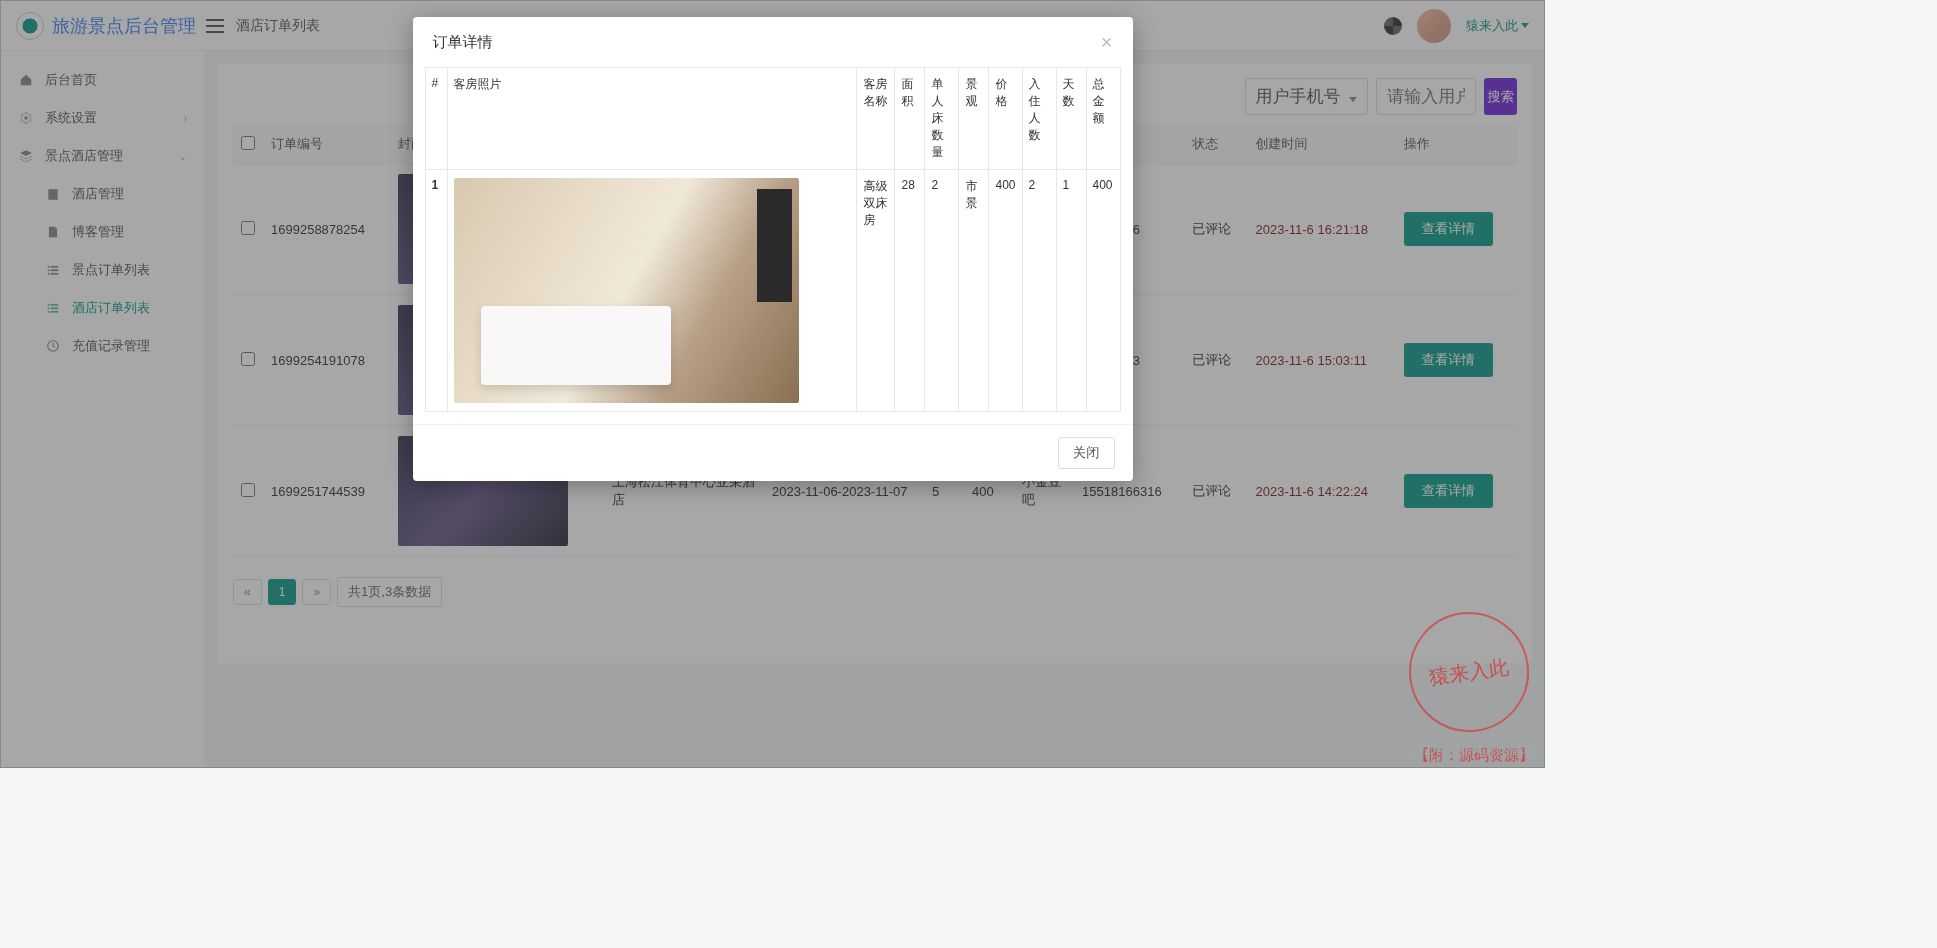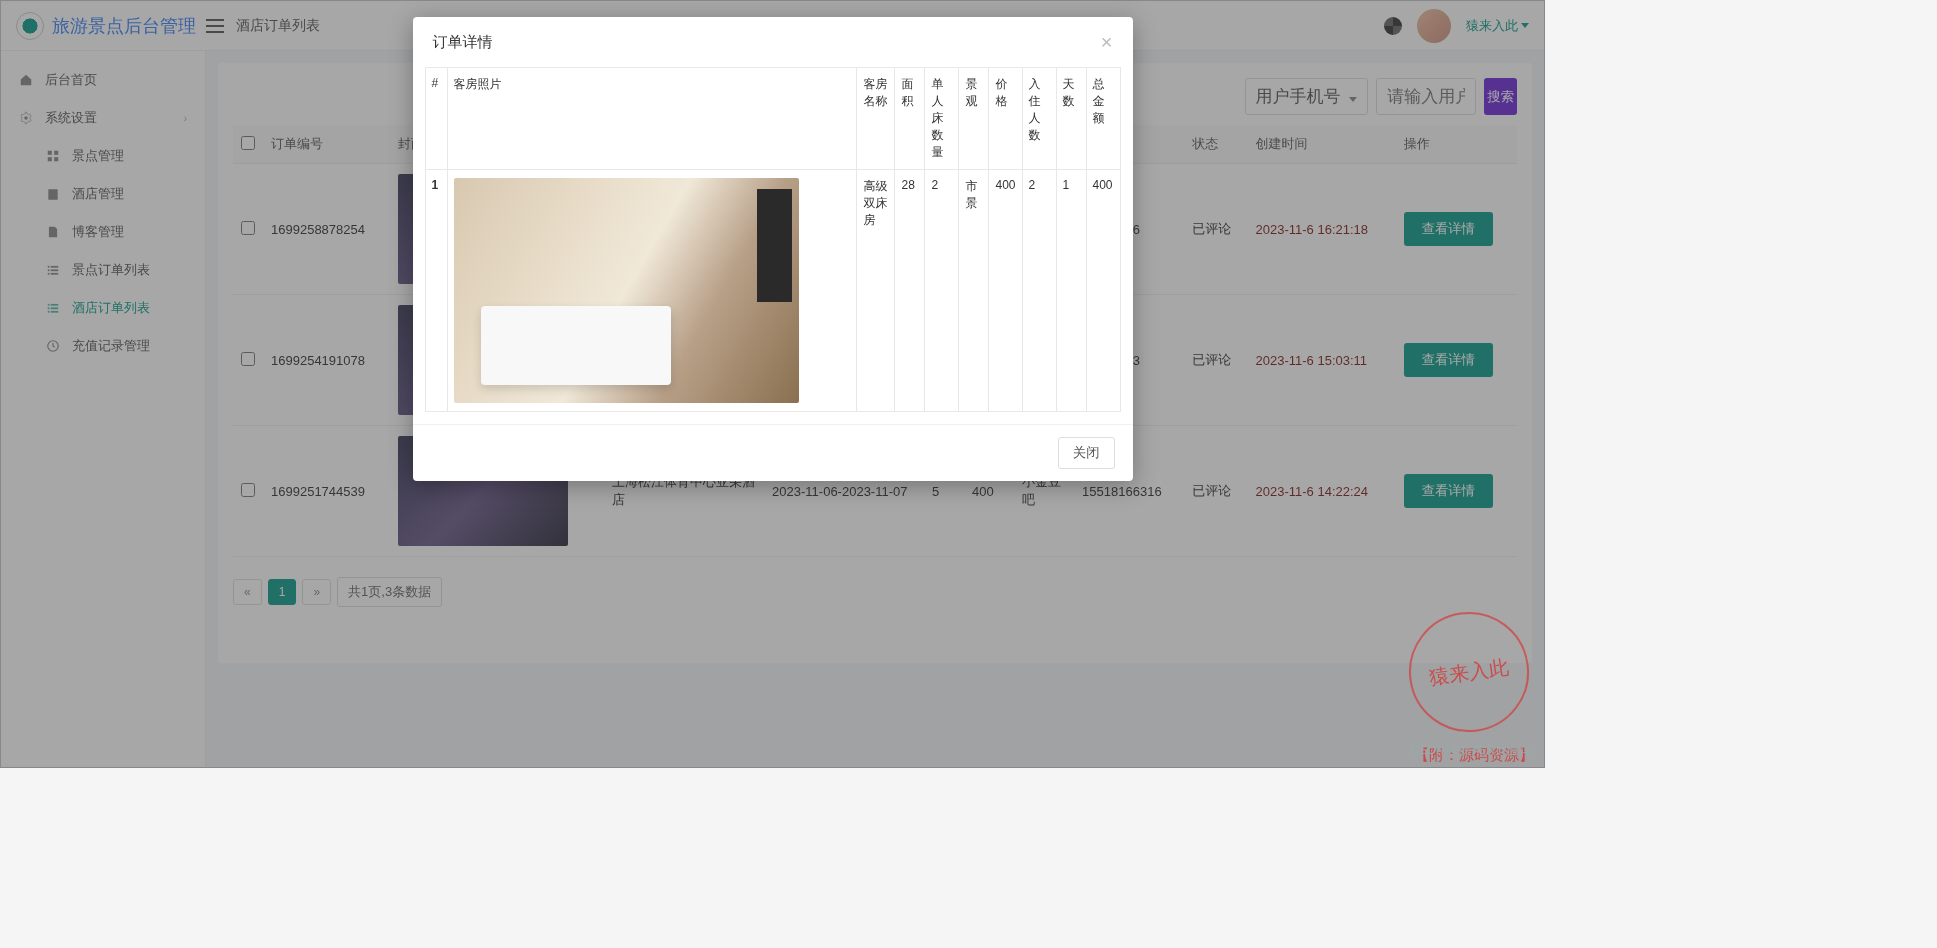--- a/index.html
+++ b/index.html
@@ -97,28 +97,27 @@
         <span>后台首页</span>
       </div>
       <div class="side-item">
         <svg class="side-icon" viewBox="0 0 24 24" fill="currentColor">
             <circle cx="12" cy="12" r="3"></circle>
             <path d="M19 12a7 7 0 00-.2-1.7l2-1.6-2-3.4-2.4 1a7 7 0 00-3-1.7L13 2h-2l-.4 2.6a7 7 0 00-3 1.7l-2.4-1-2 3.4 2 1.6A7 7 0 005 12c0 .6.1 1.1.2 1.7l-2 1.6 2 3.4 2.4-1a7 7 0 003 1.7L11 22h2l.4-2.6a7 7 0 003-1.7l2.4 1 2-3.4-2-1.6c.1-.6.2-1.1.2-1.7z" fill="none" stroke="currentColor" stroke-width="1"></path>
           </svg>
         <span>系统设置</span>
         <span class="expand-icon">›</span>
       </div>
-      <div class="side-item sub">
-        <svg class="side-icon" viewBox="0 0 24 24" fill="currentColor">
-            <rect x="3" y="3" width="7" height="7"></rect>
-            <rect x="14" y="3" width="7" height="7"></rect>
-            <rect x="3" y="14" width="7" height="7"></rect>
-            <rect x="14" y="14" width="7" height="7"></rect>
-          </svg>
-        <span>景点管理</span>
+      <div class="side-item">
+        <svg class="side-icon" viewBox="0 0 24 24" fill="currentColor">
+            <path d="M12 2l10 5-10 5L2 7z"></path>
+            <path d="M2 12l10 5 10-5M2 17l10 5 10-5" fill="none" stroke="currentColor"></path>
+          </svg>
+        <span>景点酒店管理</span>
+        <span class="expand-icon">⌄</span>
       </div>
       <div class="side-item sub">
         <svg class="side-icon" viewBox="0 0 24 24" fill="currentColor">
             <path d="M4 22V4h16v18H4zm4-14h2v2H8zm6 0h2v2h-2zM8 12h2v2H8zm6 0h2v2h-2z"></path>
           </svg>
         <span>酒店管理</span>
       </div>
       <div class="side-item sub">
         <svg class="side-icon" viewBox="0 0 24 24" fill="currentColor">
             <path d="M5 3h10l4 4v14H5z"></path>

